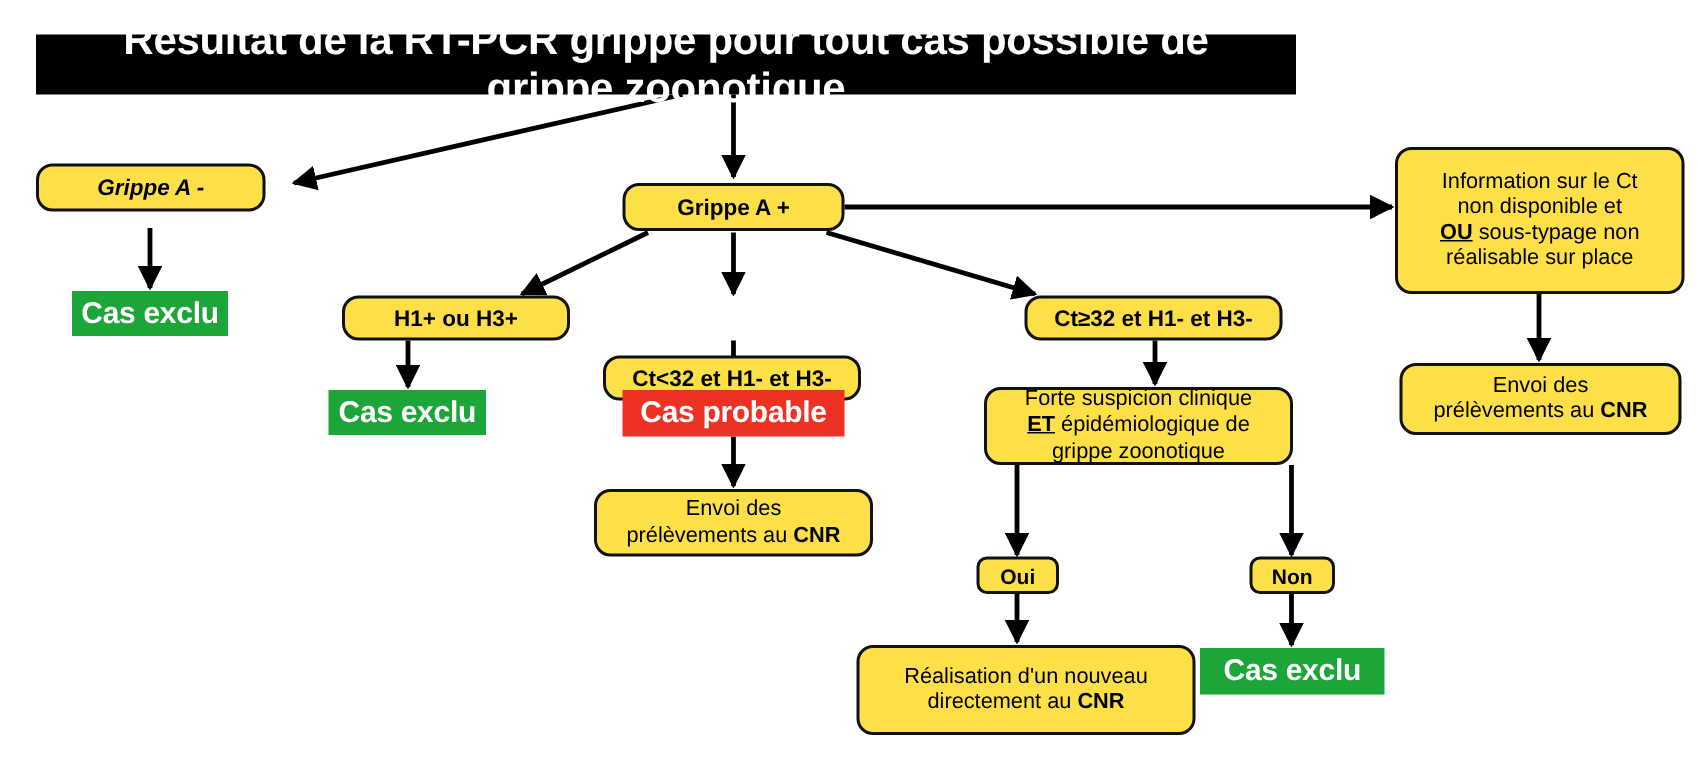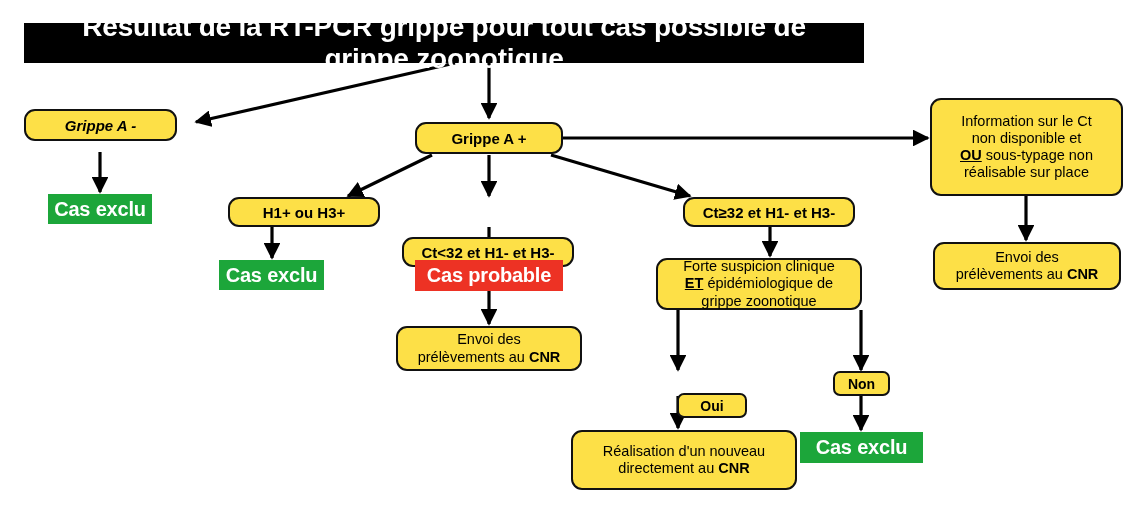--- a/index.html
+++ b/index.html
@@ -170,21 +170,21 @@
   </div>
 
   <div class="node rbox plain" style="left:656px; top:258px; width:206px; height:52px;">
     <div class="inner">
       <div>Forte suspicion clinique</div>
       <div><span class="u">ET</span><span> épidémiologique de</span></div>
       <div>grippe zoonotique</div>
     </div>
   </div>
 
-  <div class="node rbox small" style="left:677px; top:371px; width:70px; height:25px;margin-top:22px;">
+  <div class="node rbox small" style="left:651px; top:371px; width:55px; height:25px;">
     <span>Oui</span>
   </div>
 
   <div class="node rbox small" style="left:833px; top:371px; width:57px; height:25px;">
     <span>Non</span>
   </div>
 
   <div class="node rbox plain" style="left:571px; top:430px; width:226px; height:60px;">
     <div class="inner">
       <div>Réalisation d'un nouveau</div>

